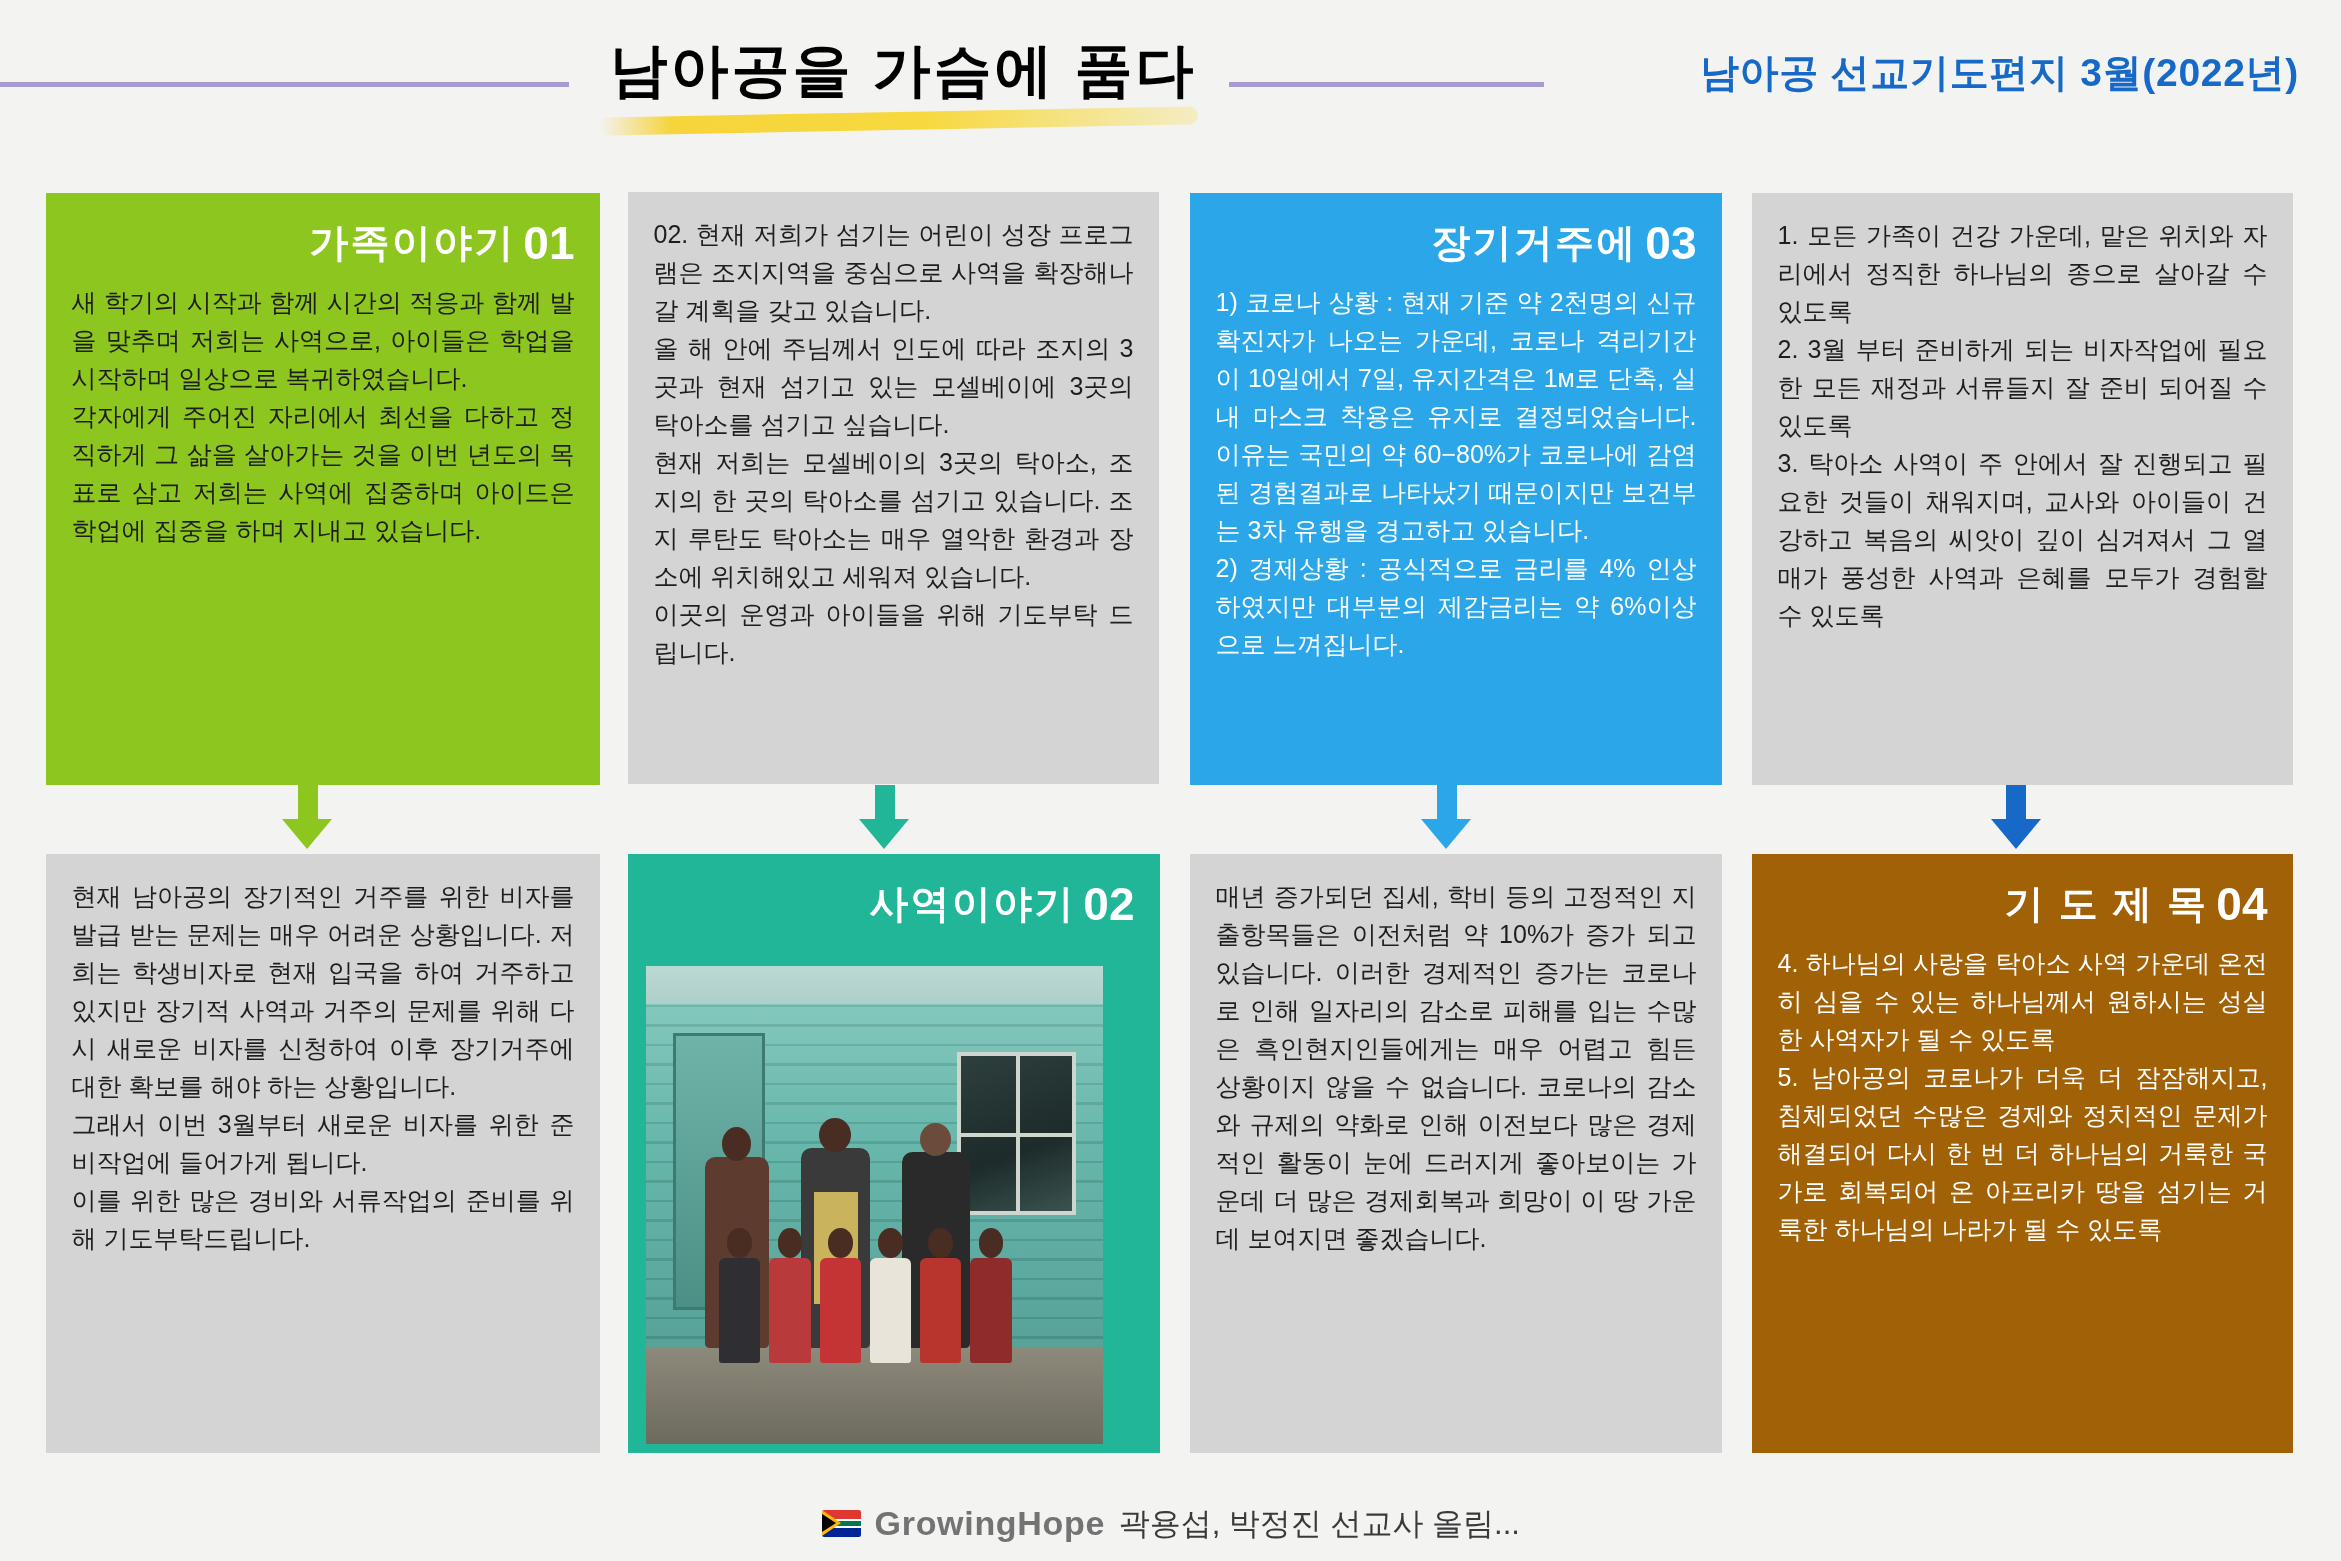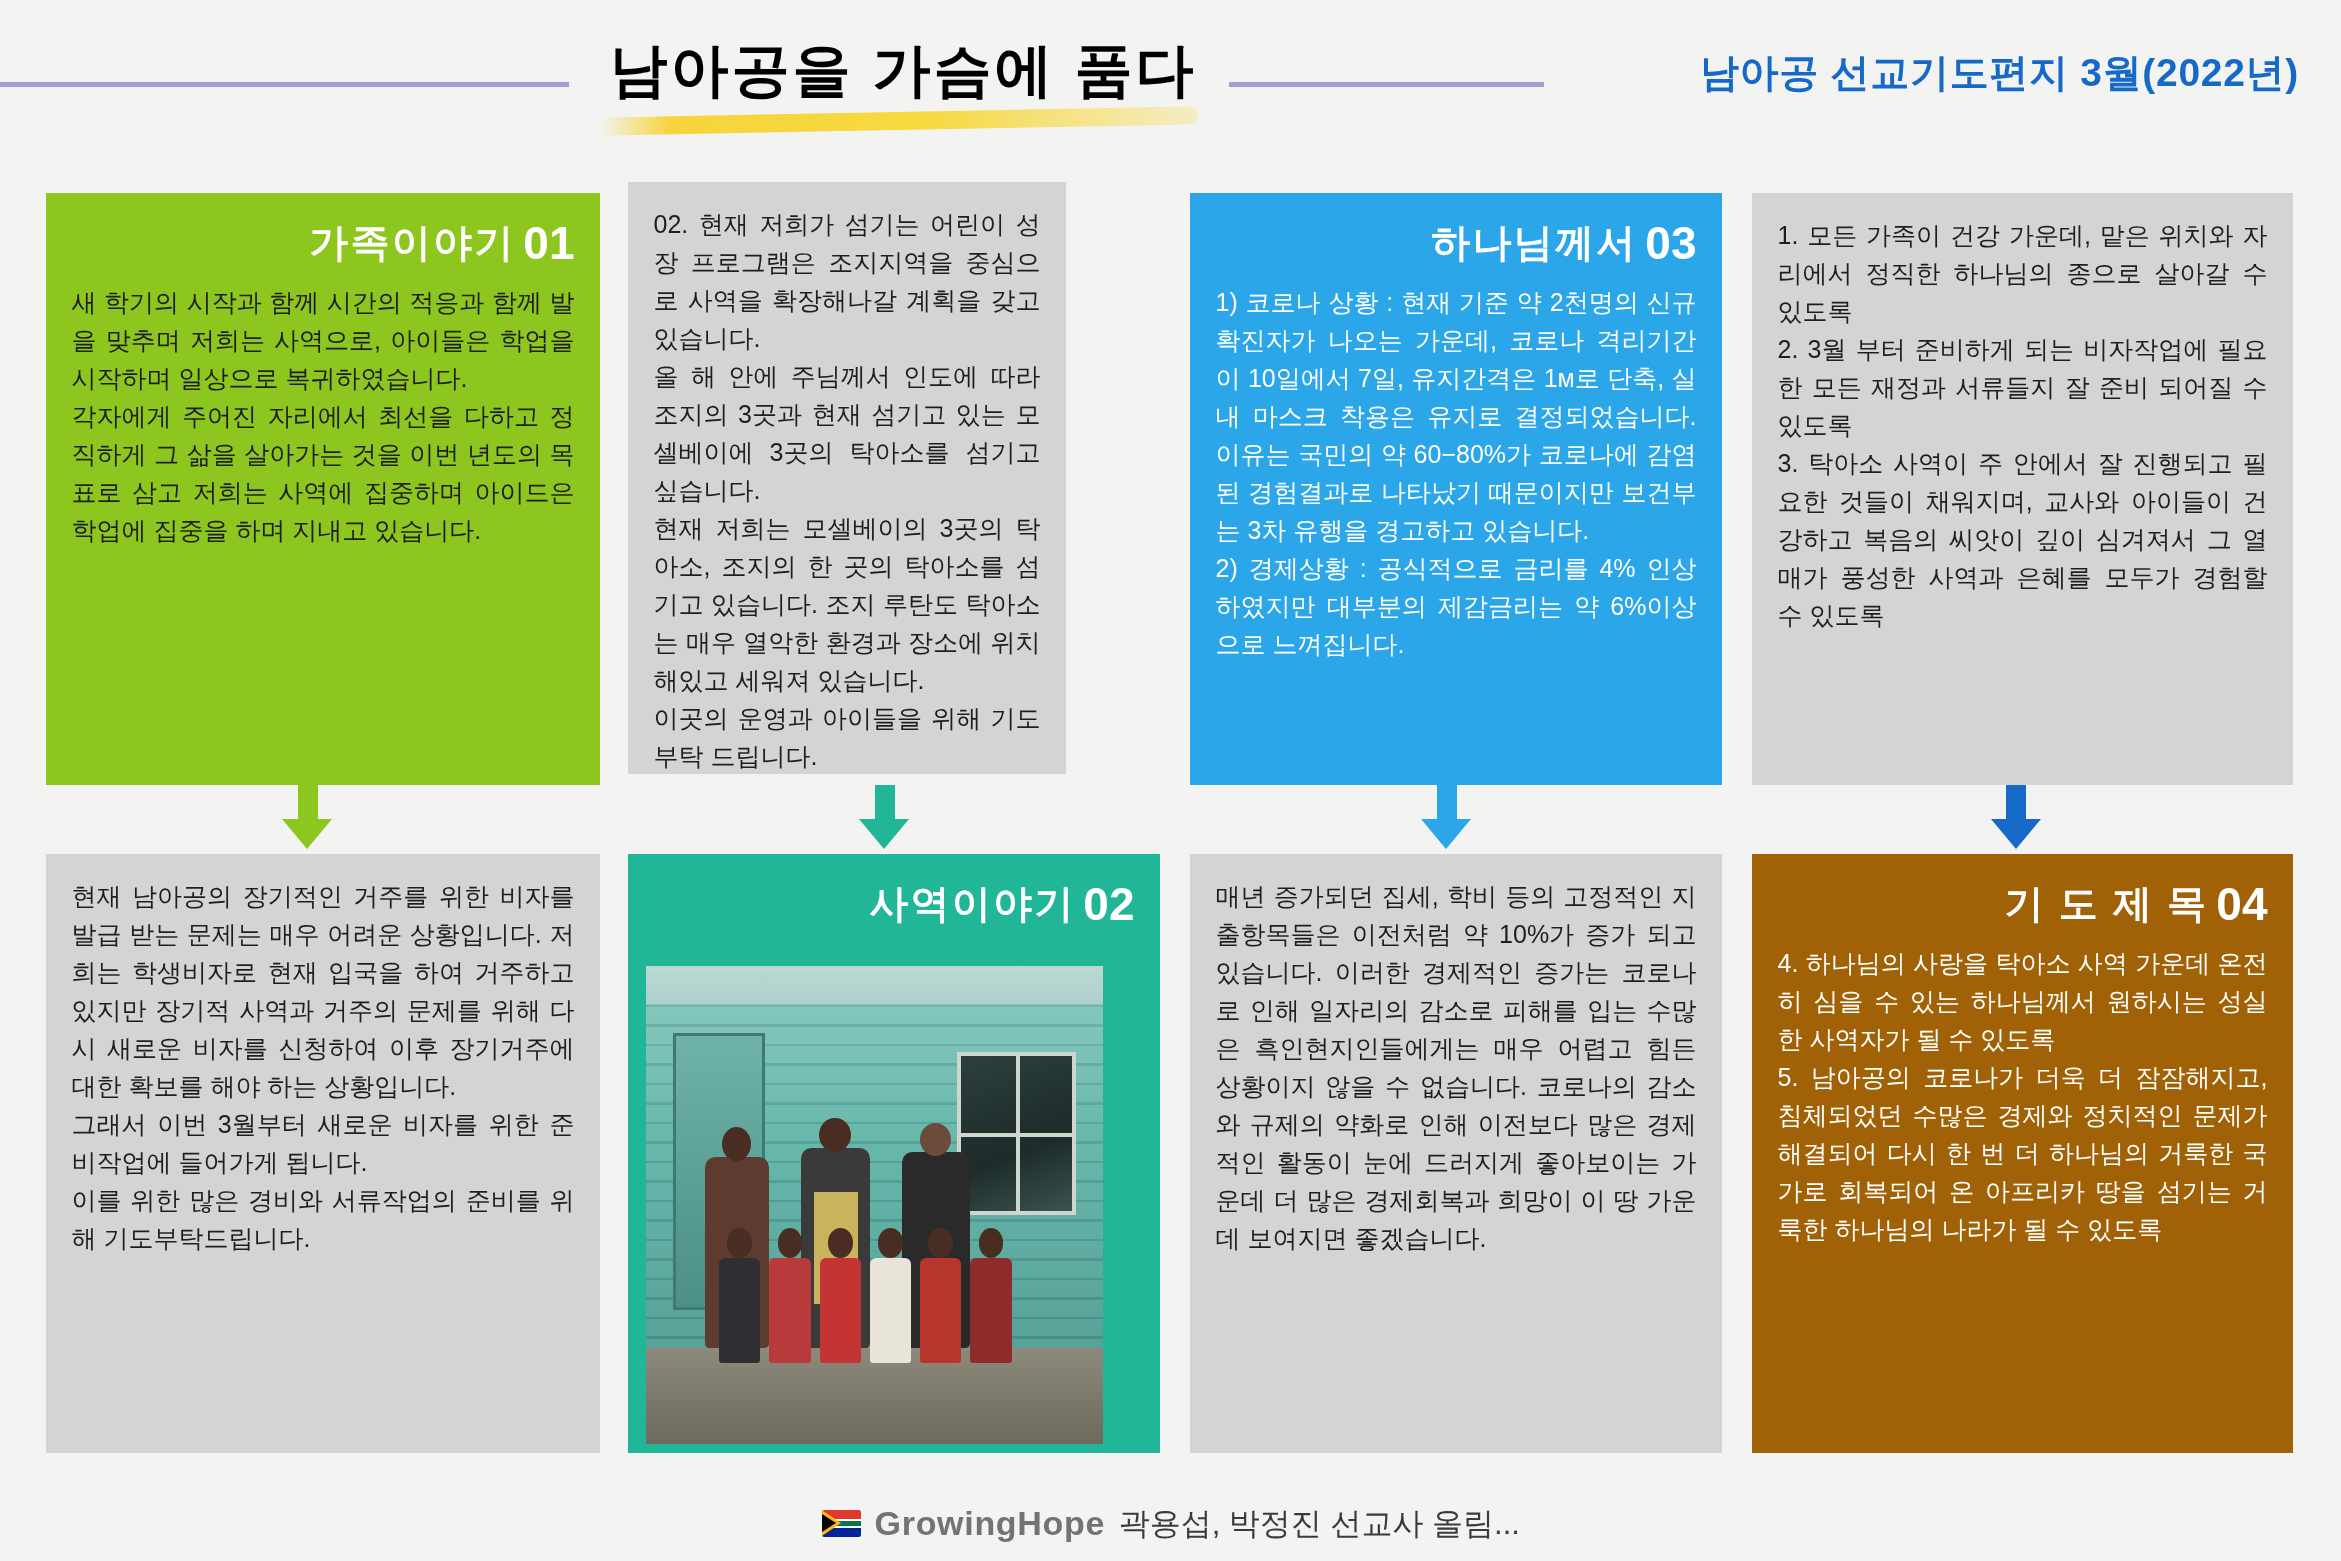--- a/index.html
+++ b/index.html
@@ -202,21 +202,21 @@
   </div>
   <div class="arrow-stem" style="left:298px; top:785px; height:36px; background:#8cc61e;"></div>
   <div class="arrow" style="left:282px; top:819px; border-top:30px solid #8cc61e;"></div>
 
   <div class="card grey" style="left:46px; top:854px; width:554px; height:599px;">
     <div class="body-text">현재 남아공의 장기적인 거주를 위한 비자를 발급 받는 문제는 매우 어려운 상황입니다. 저희는 학생비자로 현재 입국을 하여 거주하고 있지만 장기적 사역과 거주의 문제를 위해 다시 새로운 비자를 신청하여 이후 장기거주에 대한 확보를 해야 하는 상황입니다.
 그래서 이번 3월부터 새로운 비자를 위한 준비작업에 들어가게 됩니다.
 이를 위한 많은 경비와 서류작업의 준비를 위해 기도부탁드립니다.</div>
   </div>
 
-  <div class="card grey" style="left:628px; top:182px; width:438px; height:592px;">
+  <div class="card grey" style="left:628px; top:192px; width:531px; height:592px;">
     <div class="body-text">02. 현재 저희가 섬기는 어린이 성장 프로그램은 조지지역을 중심으로 사역을 확장해나갈 계획을 갖고 있습니다.
 올 해 안에 주님께서 인도에 따라 조지의 3곳과 현재 섬기고 있는 모셀베이에 3곳의 탁아소를 섬기고 싶습니다.
 현재 저희는 모셀베이의 3곳의 탁아소, 조지의 한 곳의 탁아소를 섬기고 있습니다. 조지 루탄도 탁아소는 매우 열악한 환경과 장소에 위치해있고 세워져 있습니다.
 이곳의 운영과 아이들을 위해 기도부탁 드립니다.</div>
   </div>
   <div class="arrow-stem" style="left:875px; top:785px; height:36px; background:#22b698;"></div>
   <div class="arrow" style="left:859px; top:819px; border-top:30px solid #22b698;"></div>
 
   <div class="card teal" style="left:628px; top:854px; width:532px; height:599px;">
     <div class="card-title-row">
@@ -259,21 +259,21 @@
     <div class="ph-kid k5">
         <div class="head"></div>
       </div>
     <div class="ph-kid k6">
         <div class="head"></div>
       </div>
   </div>
 
   <div class="card sky" style="left:1190px; top:193px; width:532px; height:592px;">
     <div class="card-title-row">
-      <span class="card-title">하나님께서</span>
+      <span class="card-title">장기거주에</span>
       <span class="card-num">03</span>
     </div>
     <div class="body-text on-color">1) 코로나 상황 : 현재 기준 약 2천명의 신규 확진자가 나오는 가운데, 코로나 격리기간이 10일에서 7일, 유지간격은 1м로 단축, 실내 마스크 착용은 유지로 결정되었습니다. 이유는 국민의 약 60−80%가 코로나에 감염된 경험결과로 나타났기 때문이지만 보건부는 3차 유행을 경고하고 있습니다.
 2) 경제상황 : 공식적으로 금리를 4% 인상하였지만 대부분의 제감금리는 약 6%이상으로 느껴집니다.</div>
   </div>
   <div class="arrow-stem" style="left:1437px; top:785px; height:36px; background:#2ba6e8;"></div>
   <div class="arrow" style="left:1421px; top:819px; border-top:30px solid #2ba6e8;"></div>
 
   <div class="card grey" style="left:1190px; top:854px; width:532px; height:599px;">
     <div class="body-text">매년 증가되던 집세, 학비 등의 고정적인 지출항목들은 이전처럼 약 10%가 증가 되고 있습니다. 이러한 경제적인 증가는 코로나로 인해 일자리의 감소로 피해를 입는 수많은 흑인현지인들에게는 매우 어렵고 힘든 상황이지 않을 수 없습니다. 코로나의 감소와 규제의 약화로 인해 이전보다 많은 경제적인 활동이 눈에 드러지게 좋아보이는 가운데 더 많은 경제회복과 희망이 이 땅 가운데 보여지면 좋겠습니다.</div>

